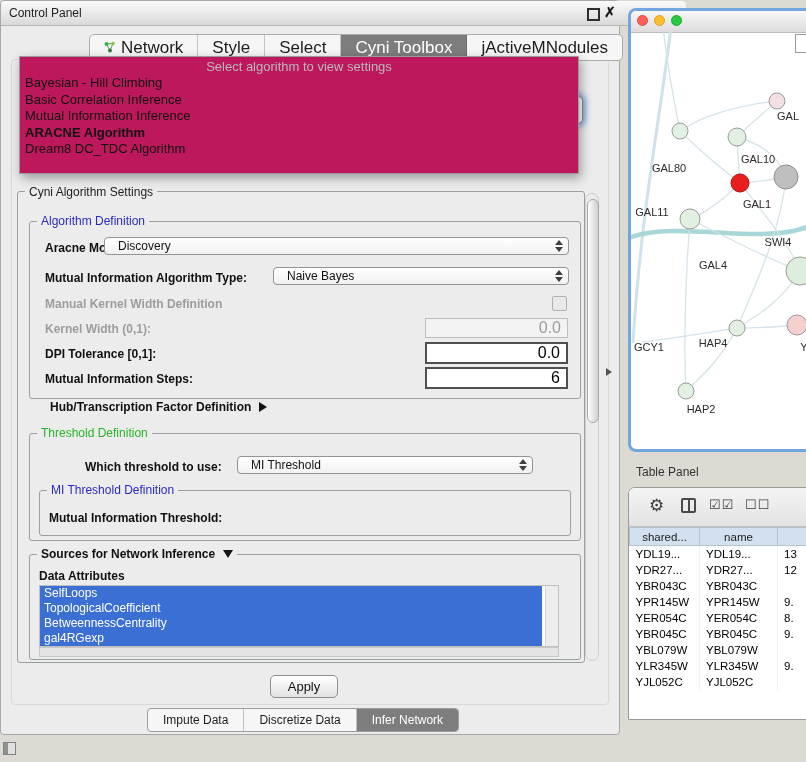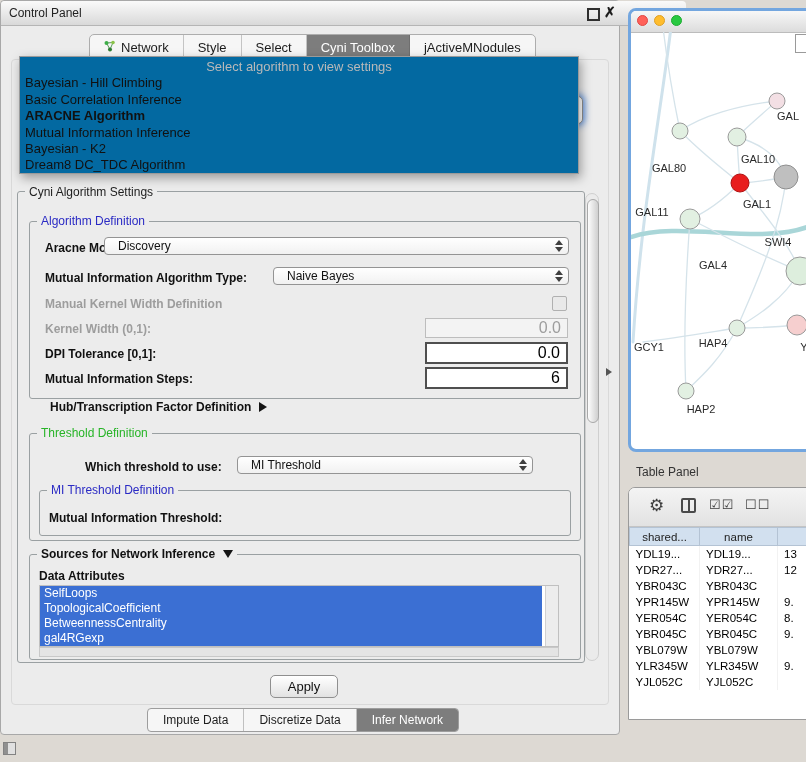--- a/index.html
+++ b/index.html
@@ -13,30 +13,30 @@
                background:linear-gradient(#fafafa,#d9d9d9);border-bottom:1px solid #b5b5b5;
                border-radius:4px 4px 0 0;}
   .cp-title{position:absolute;left:8px;top:5px;font-size:12px;color:#222;}
   .float-btn{position:absolute;left:586px;top:7px;width:9px;height:9px;border:2px solid #2e2e2e;}
   .close-btn{position:absolute;left:603px;top:3px;font-size:14px;font-weight:bold;color:#1c1c1c;}
   .inner-area{position:absolute;left:10px;top:58px;width:596px;height:644px;
               border:1px solid #d9d9d9;border-radius:4px;}
 
   .cp-tabbar{position:absolute;left:88px;top:33px;height:25px;display:flex;background:#f6f6f6;
              border:1px solid #adadad;border-radius:5px;overflow:hidden;}
-  .cp-tab{display:flex;align-items:center;gap:5px;padding:0 14px;font-size:13px;color:#1d1d1d;
+  .cp-tab{display:flex;align-items:center;gap:5px;padding:0 14px;font-size:17px;color:#1d1d1d;
           border-right:1px solid #c4c4c4;white-space:nowrap;}
   .cp-tab:last-child{border-right:none;}
   .cp-tab.sel{background:#7d7d7d;color:#fff;border-right-color:#6f6f6f;}
 
   .combo-fragment{position:absolute;left:430px;top:95px;width:150px;height:26px;background:#fff;
                   border:1px solid #8f8f8f;border-radius:5px;
                   box-shadow:0 0 6px 2px rgba(86,141,221,.9);z-index:2;}
 
-  .algo-popup{position:absolute;left:18px;top:55px;width:560px;height:118px;background:#0369a1;
+  .algo-popup{position:absolute;left:18px;top:55px;width:560px;height:118px;background:#be185d;
               border:1px solid #9a9a9a;box-shadow:2px 4px 10px rgba(0,0,0,.35);z-index:5;
               box-sizing:border-box;padding-top:2px;}
   .opt{height:16.4px;line-height:16.4px;padding-left:5px;font-size:13px;color:#111;white-space:nowrap;}
   .opt.placeholder{color:#b9b9b9;text-align:center;padding-left:0;}
   .opt.sel-opt{font-weight:bold;}
 
   .grp{position:absolute;border:1px solid #9aa0a2;border-radius:3px;}
   .grp-title{position:absolute;font-size:12px;background:#ececec;padding:0 4px;color:#1d1d1d;
              white-space:nowrap;z-index:1;}
   .t-blue{color:#2a2ac4;}
@@ -174,23 +174,22 @@
           <span>jActiveMNodules</span>
         </div>
       </div>
 
     <div class="combo-fragment"></div>
 
     <div class="algo-popup">
         <div class="opt placeholder">Select algorithm to view settings</div>
         <div class="opt">Bayesian - Hill Climbing</div>
         <div class="opt">Basic Correlation Inference</div>
+        <div class="opt">Mutual Information Inference</div>
         <div class="opt sel-opt">ARACNE Algorithm</div>
-        <div class="opt">Mutual Information Inference</div>
-        <div class="opt">Bayesian - K2</div>
         <div class="opt">Dream8 DC_TDC Algorithm</div>
       </div>
 
     <div class="grp" style="left:16px;top:190px;width:566px;height:470px"></div>
     <span class="grp-title" style="left:24px;top:184px">Cyni Algorithm Settings</span>
 
     <div class="grp" style="left:28px;top:220px;width:550px;height:176px"></div>
     <span class="grp-title t-blue" style="left:36px;top:213px">Algorithm Definition</span>
 
     <span class="lbl" style="left:44px;top:240px">Aracne Mode:</span>

